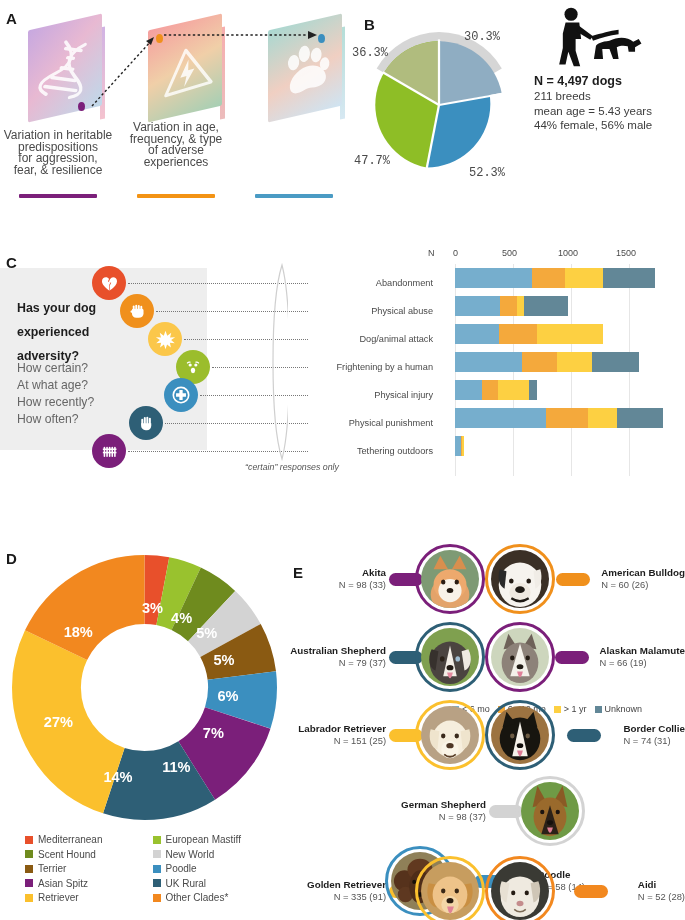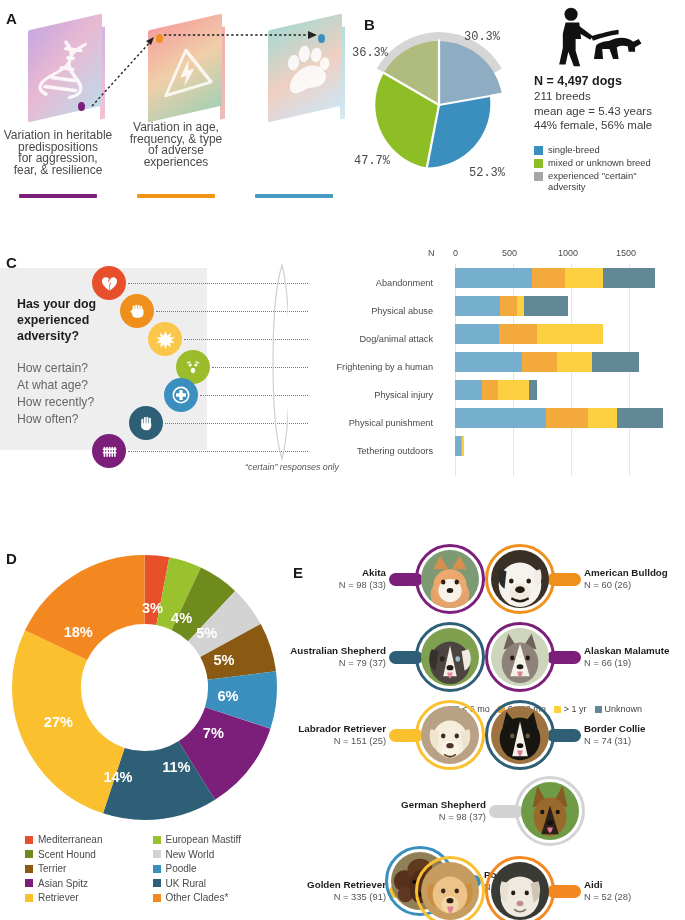--- a/index.html
+++ b/index.html
@@ -68,21 +68,21 @@
   
   #panelC { position: absolute; left: 0; top: 240px; width: 685px; height: 260px; }
   .cbox {
     position: absolute; left: 0; top: 28px;
     width: 207px; height: 182px;
     background: #eeeeee;
   }
   .cbox h3 {
     position: absolute; left: 17px; top: 28px;
     width: 130px;
-    font-size: 12.4px; font-weight: bold; line-height: 16px; color: #1d1d1d;
+    font-size: 12.4px; font-weight: bold; line-height: 24px; color: #1d1d1d;
   }
   .cbox .qs {
     position: absolute; left: 17px; top: 92px;
     font-size: 12.2px; line-height: 17px; color: #666;
   }
   .advicon {
     position: absolute; width: 34px; height: 34px; border-radius: 50%;
     display: flex; align-items: center; justify-content: center;
     color: #fff;
   }
@@ -119,21 +119,21 @@
              display: flex; flex-wrap: wrap; }
   .legendD-item { width: 50%; display: flex; align-items: center; margin-bottom: 3.5px; }
   .legendD-item .sw { width: 8px; height: 8px; flex: 0 0 8px; margin: 0 5px 0 0; }
   .legendD-item span.lbl { font-size: 10px; color: #4a4a4a; }
 
   
   #panelE { position: absolute; left: 285px; top: 530px; width: 400px; height: 390px; }
   .breed-row { position: absolute; width: 400px; height: 74px; display: flex; align-items: center; }
   .bcell { position: relative; width: 200px; height: 74px; display: flex; align-items: center; }
   .bcell.left { justify-content: flex-end; }
-  .bcell.right { justify-content: flex-end; flex-direction: row-reverse; }
+  .bcell.right { justify-content: space-between; flex-direction: row-reverse; }
   .btext { font-size: 9.6px; line-height: 12px; }
   .bcell.left .btext { text-align: right; padding-right: 3px; }
   .bcell.right .btext { text-align: left; padding-left: 3px; }
   .bname { font-weight: bold; color: #1d1d1d; font-size: 9.8px; }
   .bn { color: #555; font-size: 9.4px; }
   .pill { width: 34px; height: 13px; border-radius: 7px; flex: 0 0 34px; }
   .ring {
     width: 70px; height: 70px; border-radius: 50%;
     border: 3.4px solid #ccc;
     flex: 0 0 70px;
@@ -256,35 +256,20 @@
     </g>
   </svg>
 
   <div class="stats">
     <div class="bigline">N = 4,497 dogs</div>
     <div class="line">211 breeds</div>
     <div class="line">mean age = 5.43 years</div>
     <div class="line">44% female, 56% male</div>
   </div>
 
-  <div class="legendB">
-    <div class="legendB-row">
-      <div class="sw" style="background:#3b8fbf;"></div>
-      <span class="lbl">single-breed</span>
-    </div>
-    <div class="legendB-row">
-      <div class="sw" style="background:#8ebe26;"></div>
-      <span class="lbl">mixed or unknown breed</span>
-    </div>
-    <div class="legendB-row">
-      <div class="sw" style="background:#a6a6a6;"></div>
-      <span class="lbl" style="white-space:pre-line;">experienced "certain"
-adversity</span>
-    </div>
-  </div>
 </div>
 
 <div id="panelC">
   <div class="panel-letter" style="left:6px;top:14px;">C</div>
 
   <div class="cbox">
     <h3>Has your dog experienced adversity?</h3>
     <div class="qs">
       <div>How certain?</div>
       <div>At what age?</div>

